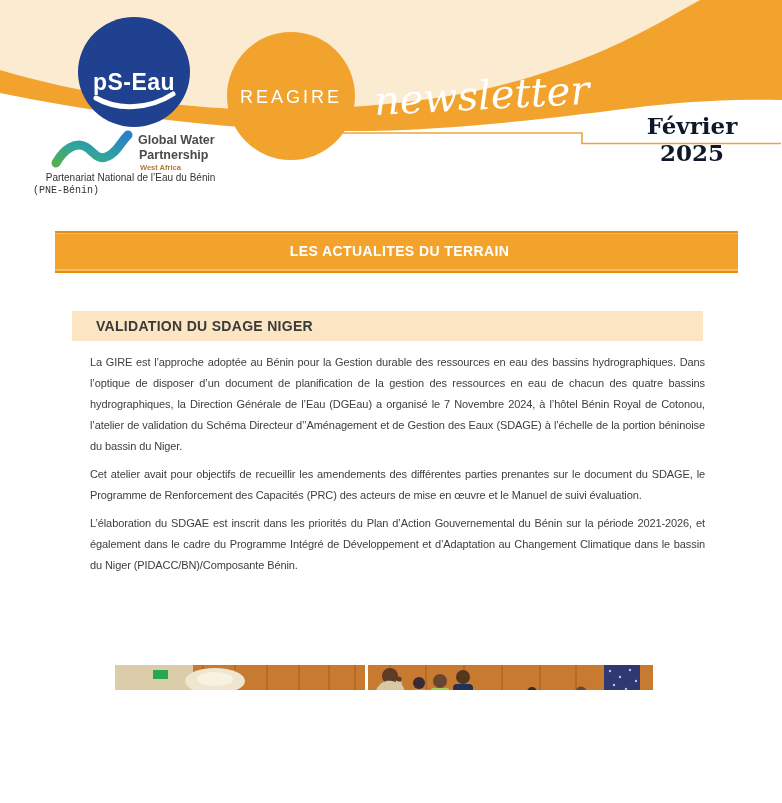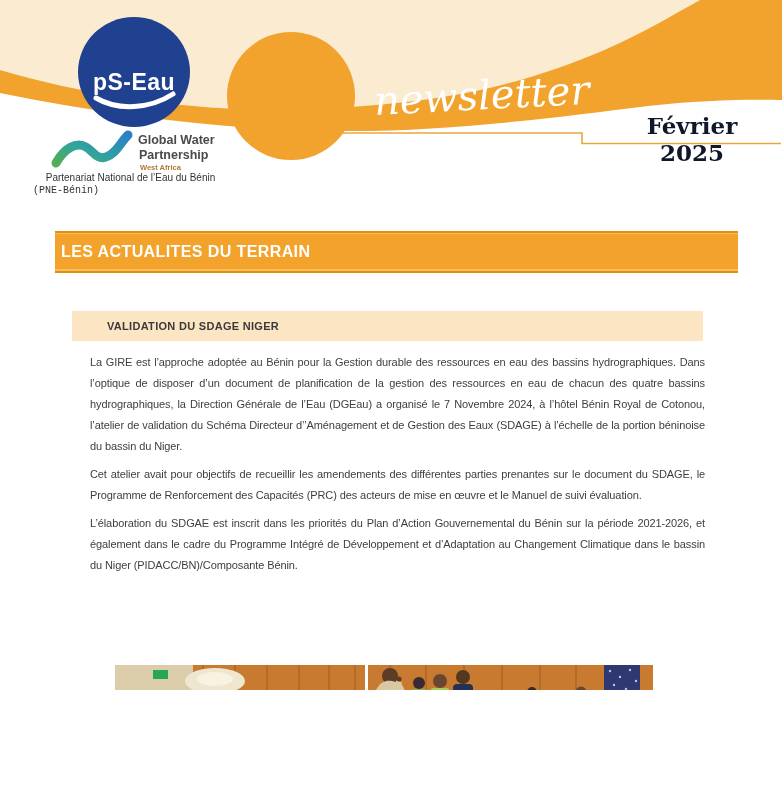--- a/index.html
+++ b/index.html
@@ -22,24 +22,24 @@
   .gwp2{left:139px;top:148px;font-size:12.5px;font-weight:600;color:#4A4A4A;}
   .gwp-region{left:140px;top:163px;font-size:7.5px;font-weight:600;color:#B07B33;}
   .partner1{left:33px;top:172px;width:195px;text-align:center;font-size:10px;color:#333;}
   .partner2{left:33px;top:185px;width:195px;font-size:10px;color:#333;font-family:Liberation Mono, monospace;}
 
   
   .topic-bar{position:absolute;left:55px;top:231px;width:683px;height:42px;
              background:#F3A32C;border-top:2px solid #E28F10;border-bottom:2px solid #E28F10;
              box-sizing:border-box;box-shadow:inset 0 -8px 0 -6px #F8BE5E, inset 0 7px 0 -6px #F8BE5E;}
   .topic-bar span{display:block;padding-left:6px;line-height:37px;
-                  font-size:16px;font-weight:bold;color:#fff;letter-spacing:.4px;}
+                  font-size:14px;font-weight:bold;color:#fff;letter-spacing:.4px;text-align:center;}
   .article-title{position:absolute;left:72px;top:311px;width:631px;height:30px;background:#FBE5C2;}
-  .article-title span{display:block;padding-left:35px;line-height:30px;
-                      font-size:11px;font-weight:bold;color:#3A3A3A;letter-spacing:.3px;}
+  .article-title span{display:block;padding-left:24px;line-height:30px;
+                      font-size:14px;font-weight:bold;color:#3A3A3A;letter-spacing:.3px;}
 
   
   .body-col{position:absolute;left:90px;top:352px;width:615px;
             font-size:11px;line-height:21px;color:#3E3E3E;text-align:justify;letter-spacing:-0.1px;}
   .body-col p{margin:0 0 7px 0;}
 
   
   .photos{position:absolute;left:115px;top:665px;margin:0;font-size:0;white-space:nowrap;}
   .photos svg{display:inline-block;vertical-align:top;}
   .photo-left{margin-right:3px;}
@@ -62,20 +62,21 @@
       </defs>
       <path d="M0,0 H700 C662,21 624,45 558,68 C478,96 408,104 318,109 C218,114 98,99 0,70 Z" fill="#FAEBD1"></path>
       <path d="M0,70 C98,99 218,114 318,109 C408,104 478,96 558,68 C624,45 662,21 700,0 L782,0 L782,100 C750,99 700,100 648,106 C560,117 448,132 340,131 C230,130 118,117 0,93 Z" fill="#F1A32E"></path>
       <path d="M305,133 H582 V143.5 H781" fill="none" stroke="#E9A63F" stroke-width="1.6"></path>
       <ellipse cx="134" cy="72" rx="56" ry="55" fill="#1F418F"></ellipse>
       <path d="M96,98 C118,111 150,109 173,94" fill="none" stroke="#FFFFFF" stroke-width="5" stroke-linecap="round"></path>
       <ellipse cx="291" cy="96" rx="64" ry="64" fill="#F1A32E"></ellipse>
       <path d="M56,163 C64,149 76,141 86,147 C94,152 97,160 106,157 C116,154 120,143 128,135" fill="none" stroke="url(#gwpGrad)" stroke-width="9" stroke-linecap="round"></path>
     </svg>
     <div class="abs ps-eau">pS-Eau</div>
+    <div class="abs reagire">REAGIRE</div>
     <div class="abs newsletter">newsletter</div>
     <div class="abs issue-date">Février 2025</div>
     <div class="abs gwp1">Global Water</div>
     <div class="abs gwp2">Partnership</div>
     <div class="abs gwp-region">West Africa</div>
     <div class="abs partner1">Partenariat National de l’Eau du Bénin</div>
     <div class="abs partner2">(PNE-Bénin)</div>
   </header>
 
   <div class="topic-bar">

